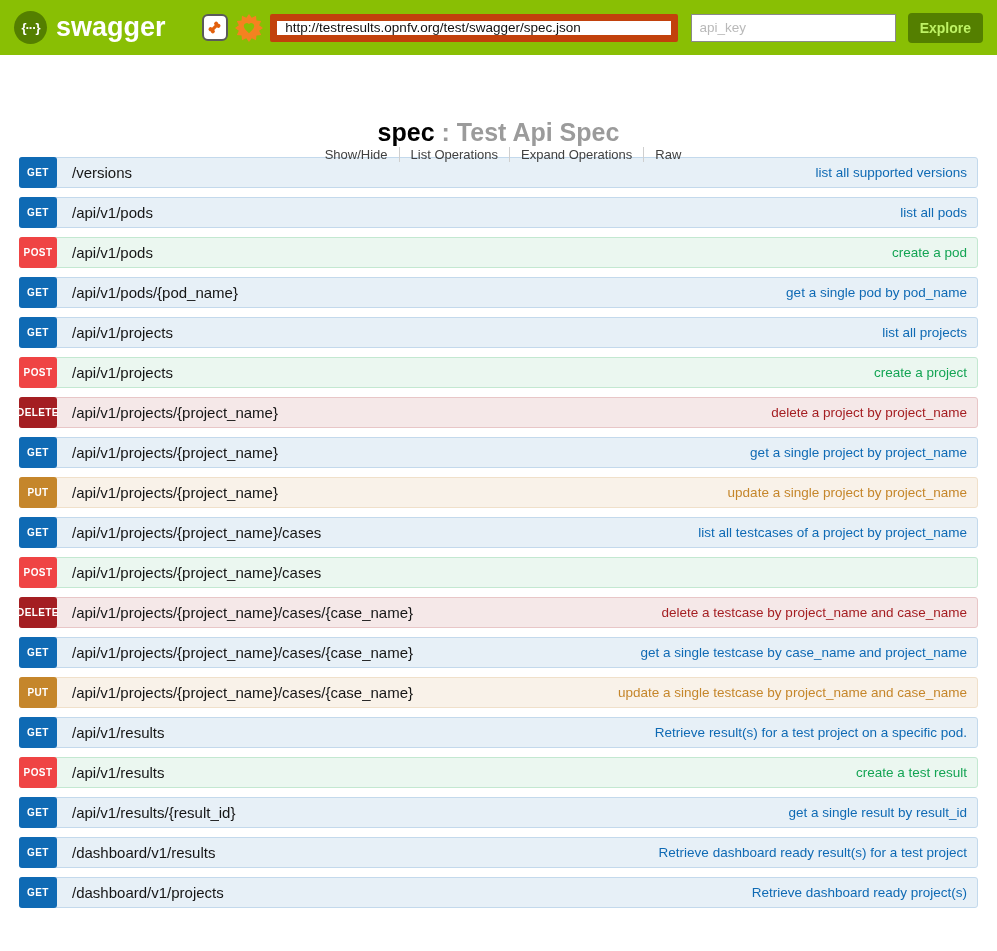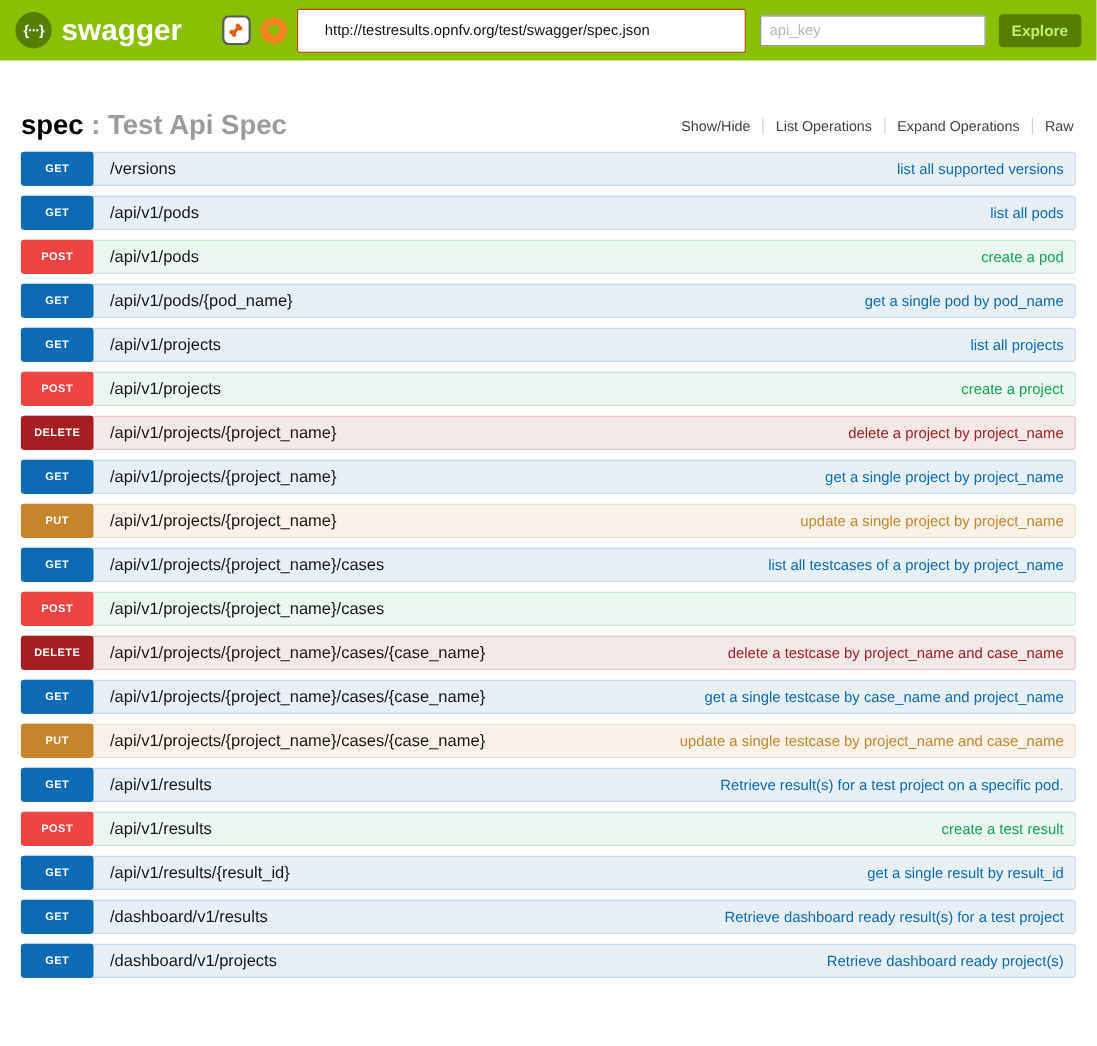--- a/index.html
+++ b/index.html
@@ -37,23 +37,23 @@
   }
   .gear-btn {
     margin-left: 7px;
     width: 28px; height: 28px;
     background: transparent; border: none; padding: 0;
     display:flex; align-items:center; justify-content:center;
     cursor: pointer;
   }
   .url-input {
     margin-left: 7px;
-    width: 411px; height: 40px;
-    border: 1px solid #c2410c; border-radius: 2px;
-    padding: 0 24px; font-size: 13.5px; color: #111;
+    width: 411px; height: 28px;
+    border: 7px solid #c2410c; border-radius: 2px;
+    padding: 0 8px; font-size: 13.5px; color: #111;
     font-family: "Liberation Sans", sans-serif;
   }
   .key-input {
     margin-left: 13px;
     width: 207px; height: 28px;
     border: 1px solid #8a8a8a; border-radius: 0;
     padding: 0 8px; font-size: 13.5px; color:#333;
     font-family: "Liberation Sans", sans-serif;
   }
   .key-input::placeholder { color: #b9b9b9; }
@@ -62,23 +62,24 @@
     background: #547f00; color: #bef264;
     border: none; border-radius: 4px;
     font-family: "Liberation Sans", sans-serif;
     font-size: 14px; font-weight: bold;
     padding: 7px 12px; cursor: pointer;
   }
 
   
   .main { padding: 0 19px; }
   .title-bar {
-    margin-top: 44px;
+    margin-top: 63px;
     display: flex; justify-content: space-between; align-items: center;
     height: 30px;
+    flex-direction: column;
   }
   .api-title { font-size: 25px; margin: 0; font-weight: bold; }
   .t-name { color: #000; }
   .t-sep { color: #9b9b9b; font-weight: bold; }
   .t-desc { color: #9b9b9b; font-weight: bold; }
   .options-nav { font-size: 13px; color: #414141; display:flex; align-items:center; }
   .nav-link { padding: 0 11px; cursor: pointer; }
   .nav-link:last-child { padding-right: 2px; }
   .nav-link + .nav-link { border-left: 1px solid #cfcfcf; }
 
@@ -86,21 +87,21 @@
   .op-row {
     height: 31px;
     margin-bottom: 9px;
     border: 1px solid;
     border-radius: 3px;
     display: flex;
     align-items: center;
     cursor: pointer;
   }
   .method-badge {
-    width: 66px;
+    width: 38px;
     align-self: stretch;
     margin: -1px 0 -1px -1px;
     display: flex; align-items: center; justify-content: center;
     color: #fff; font-size: 10px; font-weight: bold; letter-spacing: 0.4px;
     border-radius: 3px;
     flex-shrink: 0;
   }
   .endpoint-path {
     margin-left: 15px;
     font-size: 15px; color: #161616; text-decoration: none;

